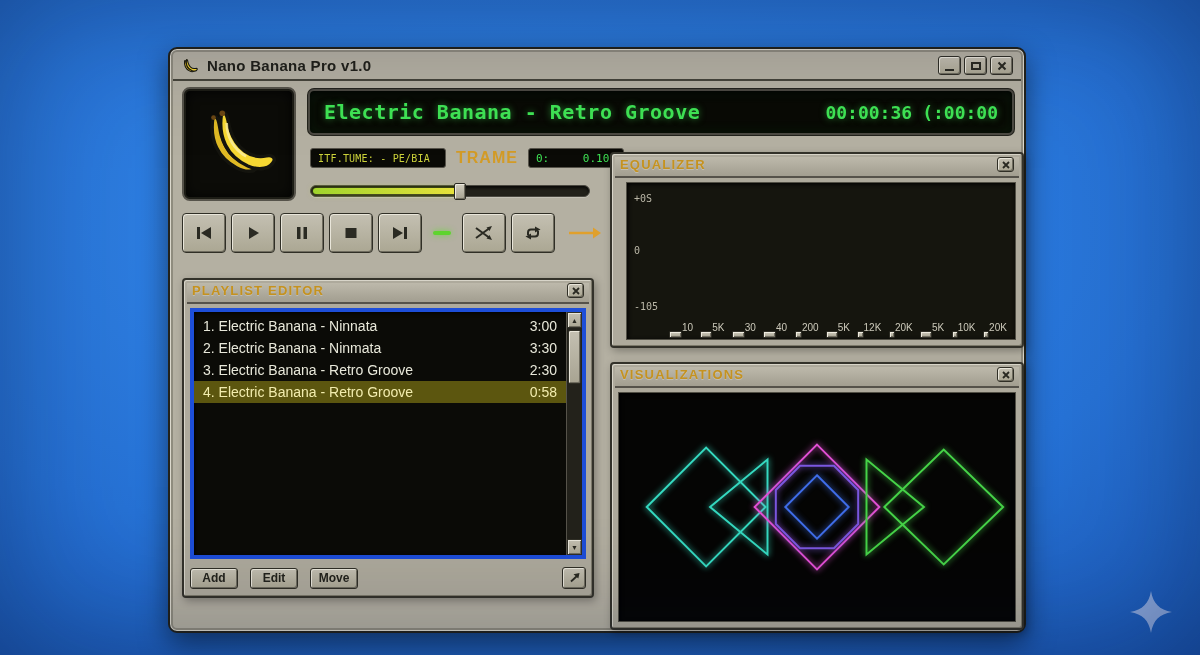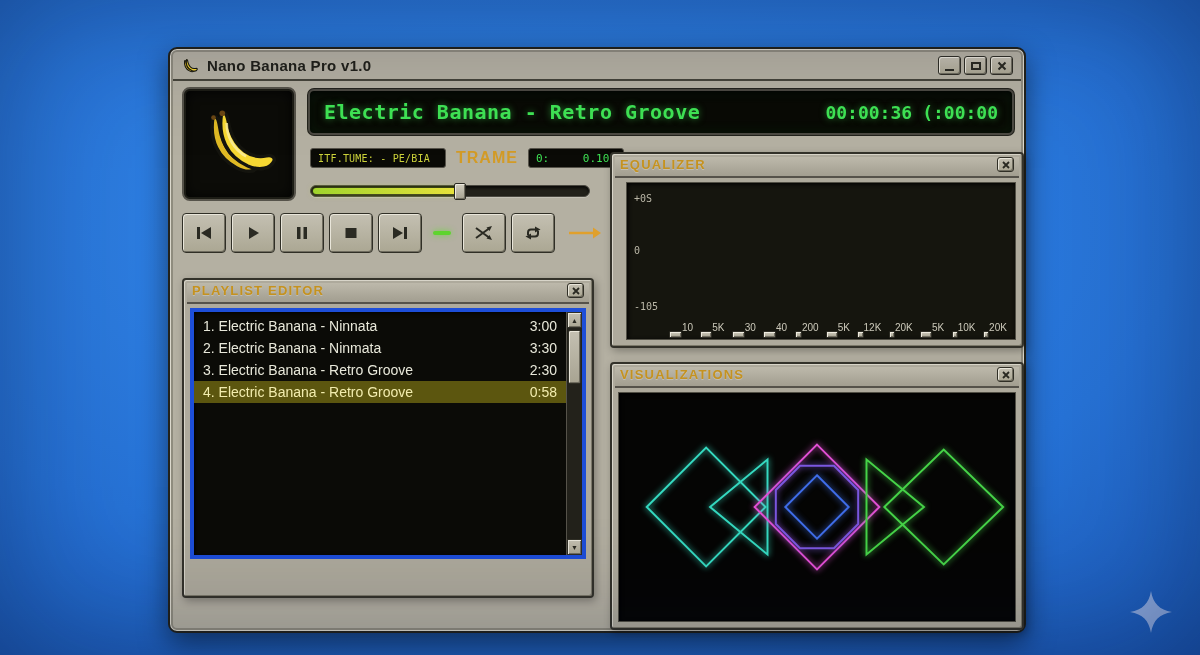--- a/index.html
+++ b/index.html
@@ -348,20 +348,33 @@
             </div>
           </div>
         <div class="pl-scroll">
           <div class="chrome scroll-btn">▲</div>
           <div class="scroll-track">
             <div class="scroll-thumb"></div>
           </div>
           <div class="chrome scroll-btn">▼</div>
         </div>
       </div>
+      <div class="pl-footer">
+        <span class="pl-btns" style="display:flex;gap:12px;">
+            <button class="chrome pl-btn">Add</button>
+            <button class="chrome pl-btn">Edit</button>
+            <button class="chrome pl-btn">Move</button>
+          </span>
+        <div class="chrome resize-grip">
+          <svg width="13" height="12" viewBox="0 0 13 12">
+            <path d="M3 9.5 L9.5 3.5" stroke="#2a2a22" stroke-width="1.8"></path>
+            <polygon points="11.5,1 5.5,2.2 10.3,6.6" fill="#2a2a22"></polygon>
+          </svg>
+        </div>
+      </div>
     </div>
 
     <div class="panel eq-panel">
       <div class="panel-titlebar">
         <span class="panel-title">EQUALIZER</span>
         <button class="chrome panel-close">
           <svg width="8" height="8" viewBox="0 0 8 8">
               <path d="M1 1 L7 7 M7 1 L1 7" stroke="#2a2a22" stroke-width="1.8"></path>
             </svg>
         </button>

